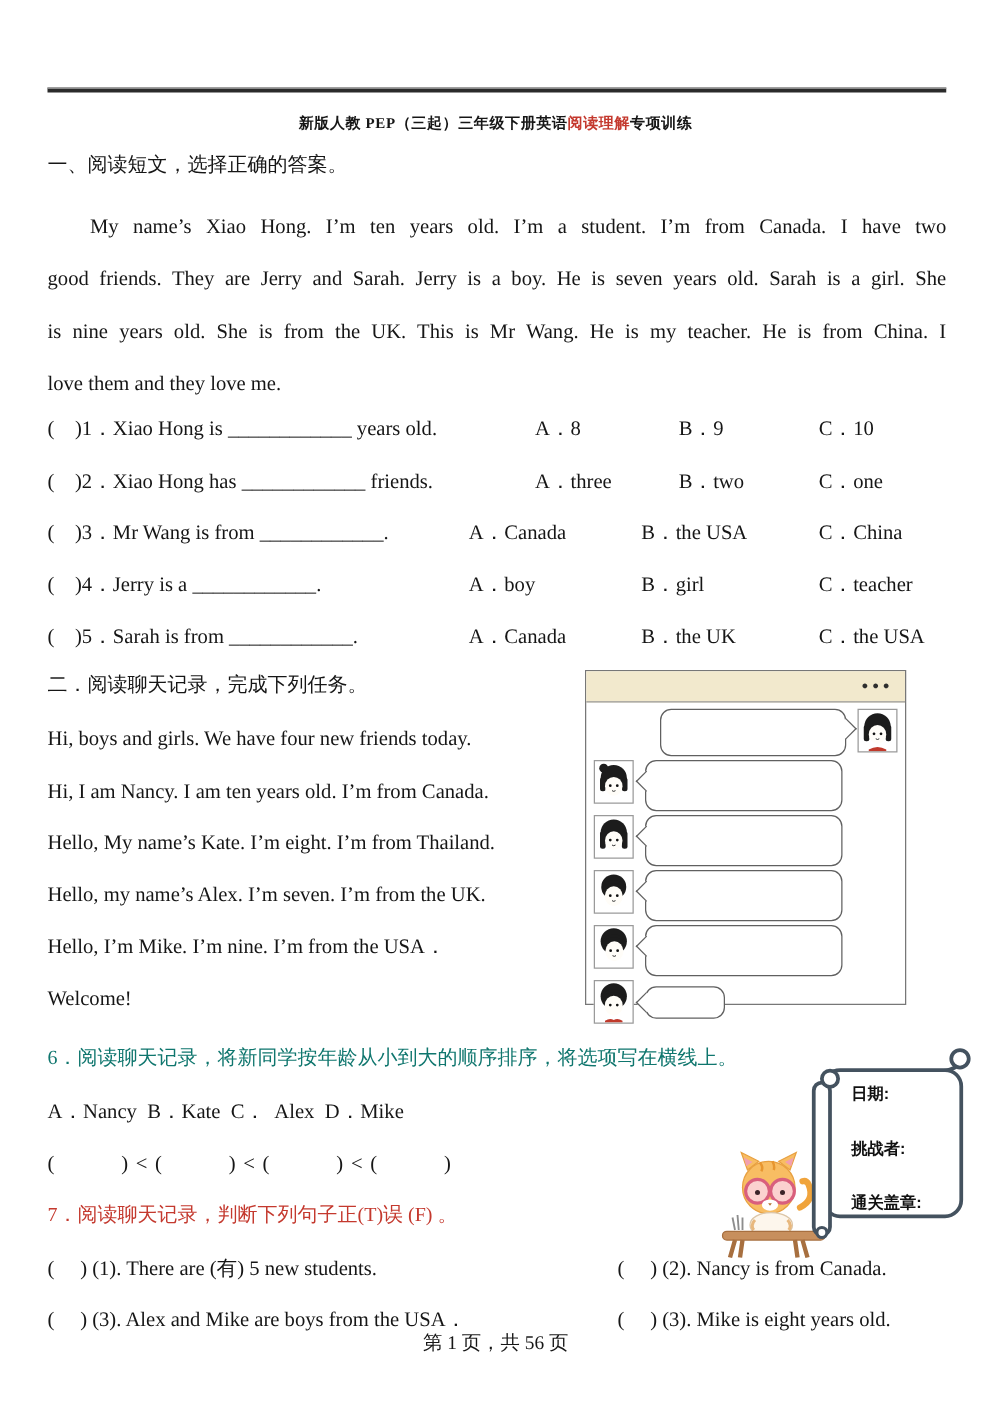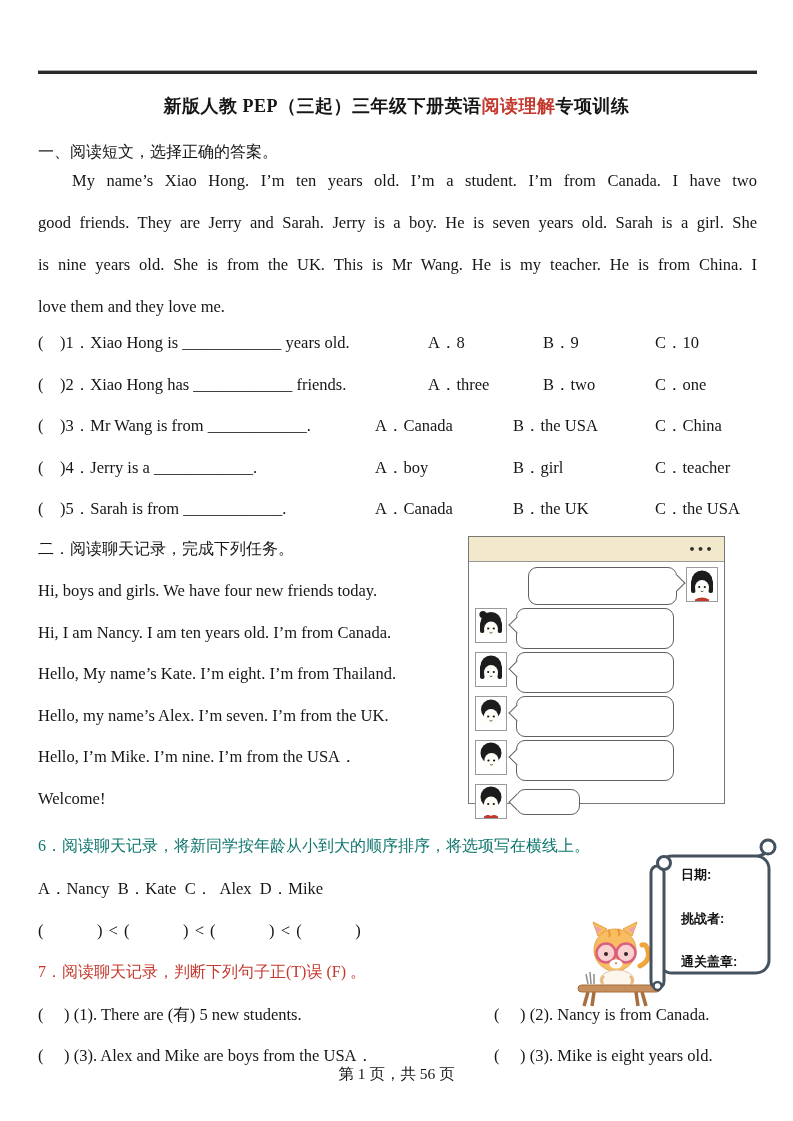--- a/index.html
+++ b/index.html
@@ -1,23 +1,23 @@
 <!DOCTYPE html>
 <html><head>
 <meta charset="utf-8">
 <style>
   html,body{margin:0;padding:0;background:#e9e9e9;}
   .page{
     position:relative;width:793px;height:1121px;margin:0 auto;background:#ffffff;
     font-family:"Liberation Serif","DejaVu Serif",serif;color:#161616;overflow:hidden;
   }
   .top-rule{position:absolute;left:38px;top:70px;width:719px;height:3px;background:#2b2b2b;border-top:1px solid #aaa;}
-  .title{position:absolute;left:0;top:82px;width:100%;text-align:center;font-size:18px;font-weight:bold;letter-spacing:.5px;}
+  .title{position:absolute;left:0;top:82px;width:100%;text-align:center;font-size:12px;font-weight:bold;letter-spacing:.5px;}
   .red{color:#c4392e;}
-  .s1-heading{position:absolute;left:38px;top:122px;font-size:16px;margin-top:20px;}
+  .s1-heading{position:absolute;left:38px;top:122px;font-size:16px;}
   .passage{position:absolute;left:38px;top:160px;width:719px;font-size:16.5px;}
   .pline{height:42px;line-height:42px;white-space:nowrap;}
   .pline.just{text-align:justify;text-align-last:justify;white-space:normal;height:42px;overflow:hidden;}
   .pline.indent{text-indent:34px;}
   .questions{position:absolute;left:38px;top:322px;width:719px;font-size:16.5px;}
   .qrow{position:relative;height:41.5px;line-height:41.5px;white-space:nowrap;}
   .opt{position:absolute;top:0;white-space:nowrap;}
   .qrow.wide .opt-a{left:390px}.qrow.wide .opt-b{left:505px}.qrow.wide .opt-c{left:617px}
   .qrow.narrow .opt-a{left:337px}.qrow.narrow .opt-b{left:475px}.qrow.narrow .opt-c{left:617px}
   .sec2{position:absolute;left:38px;top:528px;width:719px;height:300px;}

